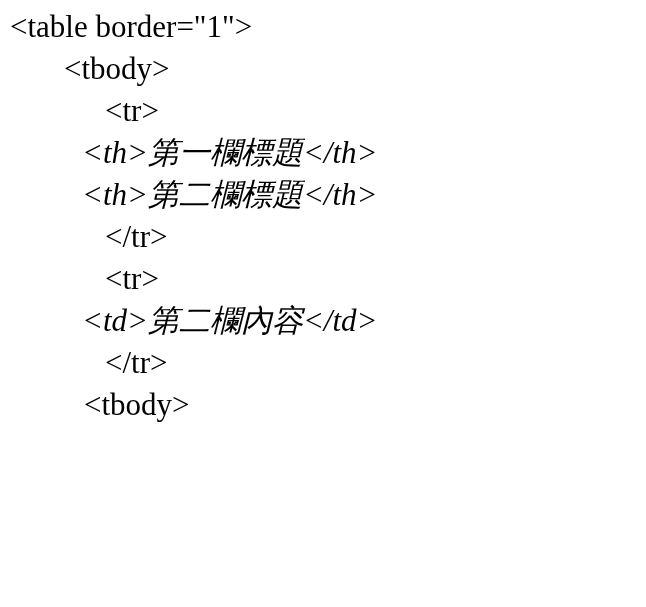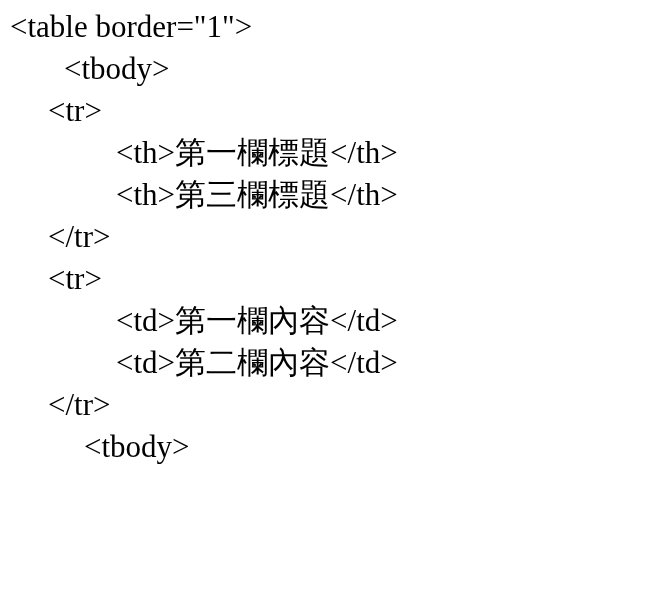--- a/index.html
+++ b/index.html
@@ -17,31 +17,30 @@
       line-height: 42px;
       color: #000000;
     }
     .line {
       white-space: pre;
       height: 42px;
     }
     .line[data-indent="0"]  { padding-left: 10px;  }
     .line[data-indent="1"]  { padding-left: 64px;  }
     .line[data-indent="1b"] { padding-left: 84px;  }
-    .line[data-indent="2"]  { padding-left: 48px; }
-    .line[data-indent="3"]  { padding-left: 116px; }
+    .line[data-indent="2"]  { padding-left: 105px; }
+    .line[data-indent="3"]  { padding-left: 82px; font-style: italic; }
   </style>
 </head>
 <body>
 
 <main data-name="code-snippet">
   <div class="line" data-name="code-line" data-indent="0">&lt;table border="1"&gt;</div>
   <div class="line" data-name="code-line" data-indent="1">&lt;tbody&gt;</div>
   <div class="line" data-name="code-line" data-indent="2">&lt;tr&gt;</div>
   <div class="line" data-name="code-line" data-indent="3">&lt;th&gt;第一欄標題&lt;/th&gt;</div>
-  <div class="line" data-name="code-line" data-indent="3">&lt;th&gt;第三欄標題&lt;/th&gt;</div>
+  <div class="line" data-name="code-line" data-indent="3">&lt;th&gt;第二欄標題&lt;/th&gt;</div>
   <div class="line" data-name="code-line" data-indent="2">&lt;/tr&gt;</div>
   <div class="line" data-name="code-line" data-indent="2">&lt;tr&gt;</div>
-  <div class="line" data-name="code-line" data-indent="3">&lt;td&gt;第一欄內容&lt;/td&gt;</div>
   <div class="line" data-name="code-line" data-indent="3">&lt;td&gt;第二欄內容&lt;/td&gt;</div>
   <div class="line" data-name="code-line" data-indent="2">&lt;/tr&gt;</div>
   <div class="line" data-name="code-line" data-indent="1b">&lt;tbody&gt;</div>
 </main>
 
 </body></html>

